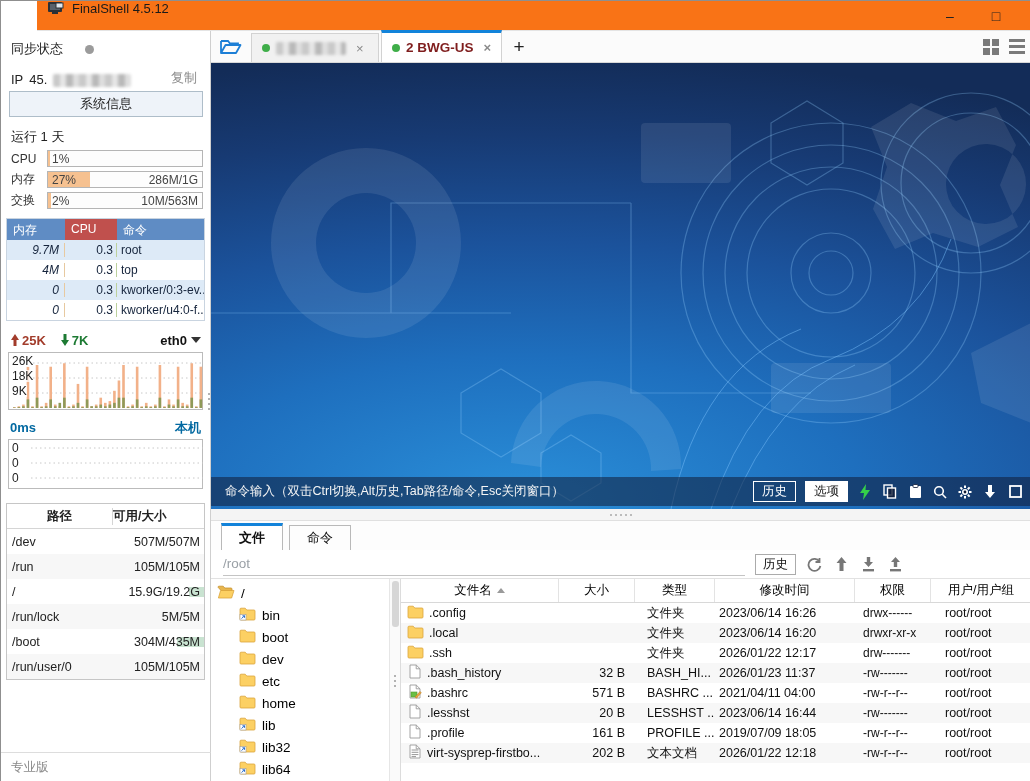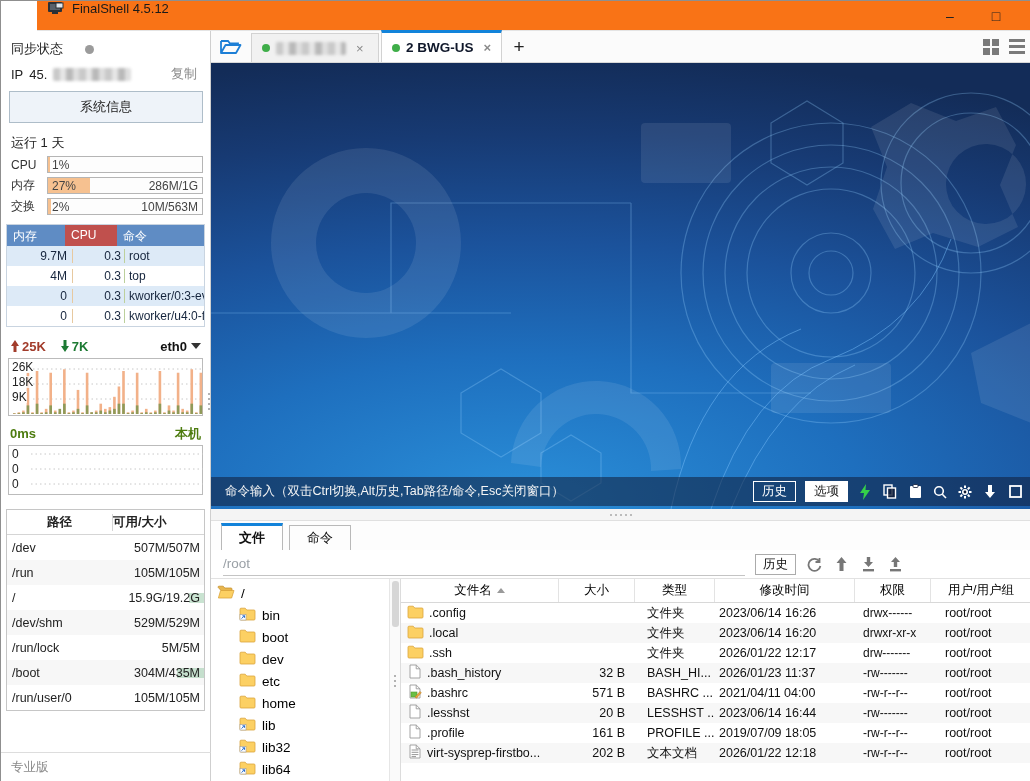--- a/index.html
+++ b/index.html
@@ -11,54 +11,54 @@
   .titlebar .appicon { margin-left:10px; }
   .titlebar .title { margin-left:8px; font-size:13px; color:#1a1a1a; }
   .wincontrols { position:absolute; right:0; top:0; height:30px; display:flex; }
   .winbtn { width:46px; height:30px; display:flex; align-items:center; justify-content:center; font-size:14px; color:#222; cursor:default; }
 
   
   .sidebar { position:absolute; left:0; top:30px; width:210px; height:721px; background:#fff; border-right:1px solid #cfcfcf; padding:6px 5px 0 5px; font-size:13px; color:#222; }
   .row { display:flex; align-items:center; }
   .sync-row { height:24px; padding-left:5px; gap:22px; }
   .dot-gray { width:9px; height:9px; border-radius:50%; background:#9b9b9b; display:inline-block; }
-  .ip-row { height:26px; padding-left:5px; }
+  .ip-row { height:26px; padding-left:5px;align-items:flex-end; }
   .redact { height:13px; border-radius:2px; background:repeating-linear-gradient(90deg,#c9c9c9 0 7px,#e6e6e6 7px 13px,#b9b9b9 13px 20px,#dedede 20px 26px); filter:blur(1.5px); }
   .ip-redact { width:78px; margin-left:6px; }
   .copy-link { margin-left:auto; margin-right:8px; color:#8a8a8a; font-size:13px; cursor:pointer; }
-  .sysinfo-btn { margin:4px 3px 0 3px; height:32px; width:194px; background:#eef3f9; border:1px solid #aebdc9; display:flex; align-items:center; justify-content:center; font-size:13px; color:#222; cursor:pointer; }
+  .sysinfo-btn { margin:4px 3px 0 3px; height:26px; width:194px; background:#eef3f9; border:1px solid #aebdc9; display:flex; align-items:center; justify-content:center; font-size:13px; color:#222; cursor:pointer; }
   .uptime { margin-top:10px; padding-left:5px; height:19px; }
   .load { padding-left:5px; height:19px; }
   .meter-row { margin-top:4px; height:17px; padding-left:5px; gap:6px; }
   .meter-label { width:30px; font-size:12px; color:#333; }
   .meter-bar { position:relative; flex:1; height:17px; border:1px solid #b5b5b5; background:#fdfdfd; margin-right:2px; overflow:hidden; }
   .meter-fill { position:absolute; left:0; top:0; bottom:0; background:#f6c190; }
   .meter-pct { position:absolute; left:4px; top:1px; font-size:12px; color:#444; }
   .meter-val { position:absolute; right:4px; top:1px; font-size:12px; color:#444; }
 
   .proc-table { margin-top:9px; border:1px solid #c9d4e0; font-size:12px; }
   .proc-head { display:flex; height:21px; color:#fff; }
   .proc-head .c1 { width:58px; background:#5f8cc4; padding:3px 4px 0 6px; }
   .proc-head .c2 { width:52px; background:#c0504d; padding:3px 4px 0 6px; }
   .proc-head .c3 { flex:1; background:#5f8cc4; padding:3px 4px 0 6px; }
   .proc-row { display:flex; height:20px; align-items:center; color:#15243c; }
   .proc-row:nth-child(odd) { background:#ddeaf7; }
-  .proc-row .c1 { width:66px; text-align:right; padding-right:5px; border-right:1px solid #e7c9a0; }
+  .proc-row .c1 { width:58px; text-align:right; padding-right:5px; border-right:1px solid #e7c9a0;font-style:italic; }
   .proc-row .c2 { width:52px; text-align:right; padding-right:3px; border-right:1px solid #bcd09c; }
   .proc-row .c3 { flex:1; padding-left:4px; white-space:nowrap; overflow:hidden; }
 
   .net-header { margin-top:9px; height:20px; padding:0 4px; font-size:13px; font-weight:bold; }
   .up-red { color:#a23c2b; display:flex; align-items:center; gap:2px; }
   .down-green { color:#1d7a33; display:flex; align-items:center; gap:2px; margin-left:14px; }
   .iface { margin-left:auto; color:#111; font-weight:bold; display:flex; align-items:center; gap:4px; cursor:pointer; }
   .caret-down { width:0; height:0; border-left:5px solid transparent; border-right:5px solid transparent; border-top:6px solid #333; display:inline-block; }
   .graph-box { position:relative; margin:2px 2px 0 2px; height:58px; border:1px solid #bbb; background:#fff; }
   .graph-box svg { position:absolute; inset:0; }
   .ylab { position:absolute; left:3px; font-size:12px; color:#222; background:rgba(255,255,255,.75); line-height:12px; }
-  .ping-header { margin-top:8px; height:19px; padding:0 4px; font-size:13px; font-weight:bold; color:#4d7c0f; }
+  .ping-header { margin-top:8px; height:19px; padding:0 4px; font-size:13px; font-weight:bold; color:#0369a1; }
   .ping-host { margin-left:auto; }
   .ping-box { height:50px; }
 
   .disk-table { margin-top:14px; border:1px solid #c6c6c6; font-size:12.5px; }
   .disk-head { display:flex; height:25px; border-bottom:1px solid #d5d5d5; align-items:center;font-weight:bold; }
   .disk-head .d1 { width:106px; text-align:center; border-right:1px solid #d5d5d5; }
   .disk-head .d2 { flex:1; text-align:left; }
   .disk-row { display:flex; height:25px; align-items:center; }
   .disk-row:nth-child(even) { background:#f7f7f7; }
   .disk-row .d1 { width:106px; padding-left:5px; }
@@ -72,21 +72,21 @@
   .side-splitter i { width:2px; height:2px; border-radius:50%; background:#9a9a9a; }
 
   
   .main { position:absolute; left:210px; top:30px; width:820px; height:751px; }
   .tabbar { position:relative; height:32px; background:#fbfbfb; border-bottom:1px solid #d8d8d8; display:flex; align-items:flex-end; }
   .folder-btn { width:40px; height:31px; display:flex; align-items:center; justify-content:center; cursor:pointer; }
   .tab { height:29px; display:flex; align-items:center; padding:0 10px; border:1px solid #d2d2d2; border-bottom:none; margin-right:2px; background:#f1f1f1; cursor:pointer; }
   .tab.redacted { width:128px; gap:6px; }
   .tab.active { background:#fff; border-top:3px solid #1283da; height:32px; font-weight:bold; }
   .dot-green { width:8px; height:8px; border-radius:50%; background:#3fae49; display:inline-block; }
-  .tab-label { font-size:13.5px; color:#0f172a; margin:0 6px; white-space:nowrap; }
+  .tab-label { font-size:13.5px; color:#7f1d1d; margin:0 6px; white-space:nowrap; }
   .tab-close { color:#8a8a8a; font-size:13px; margin-left:4px; cursor:pointer; }
   .tab-redact-blob { width:70px; }
   .newtab-btn { width:30px; height:30px; display:flex; align-items:center; justify-content:center; font-size:19px; color:#222; cursor:pointer; }
   .tabbar-right { position:absolute; right:6px; top:0; height:31px; display:flex; align-items:center; gap:10px; }
   .grid-icon { display:grid; grid-template-columns:7px 7px; grid-gap:2px; cursor:pointer; }
   .grid-icon i { width:7px; height:7px; background:#7a7a7a; }
   .menu-icon { display:flex; flex-direction:column; gap:3px; cursor:pointer; }
   .menu-icon i { width:16px; height:3px; background:#7a7a7a; }
 
   
@@ -375,24 +375,20 @@
           </div>
           <div class="disk-row">
             <div class="d1">/run</div>
             <div class="d2"><span>105M/105M</span></div>
           </div>
           <div class="disk-row">
             <div class="d1">/</div>
             <div class="d2"><div class="disk-usage" style="width:17%"></div><span>15.9G/19.2G</span></div>
           </div>
           <div class="disk-row">
-            <div class="d1">/dev/shm</div>
-            <div class="d2"><span>529M/529M</span></div>
-          </div>
-          <div class="disk-row">
             <div class="d1">/run/lock</div>
             <div class="d2"><span>5M/5M</span></div>
           </div>
           <div class="disk-row">
             <div class="d1">/boot</div>
             <div class="d2"><div class="disk-usage" style="width:30%"></div><span>304M/435M</span></div>
           </div>
           <div class="disk-row">
             <div class="d1">/run/user/0</div>
             <div class="d2"><span>105M/105M</span></div>

